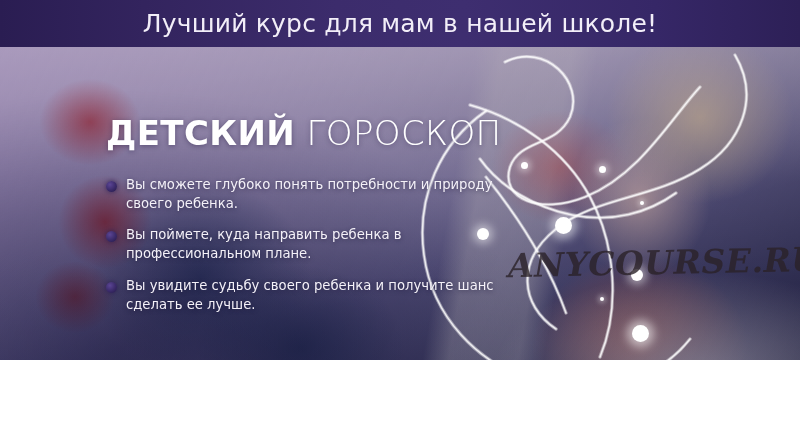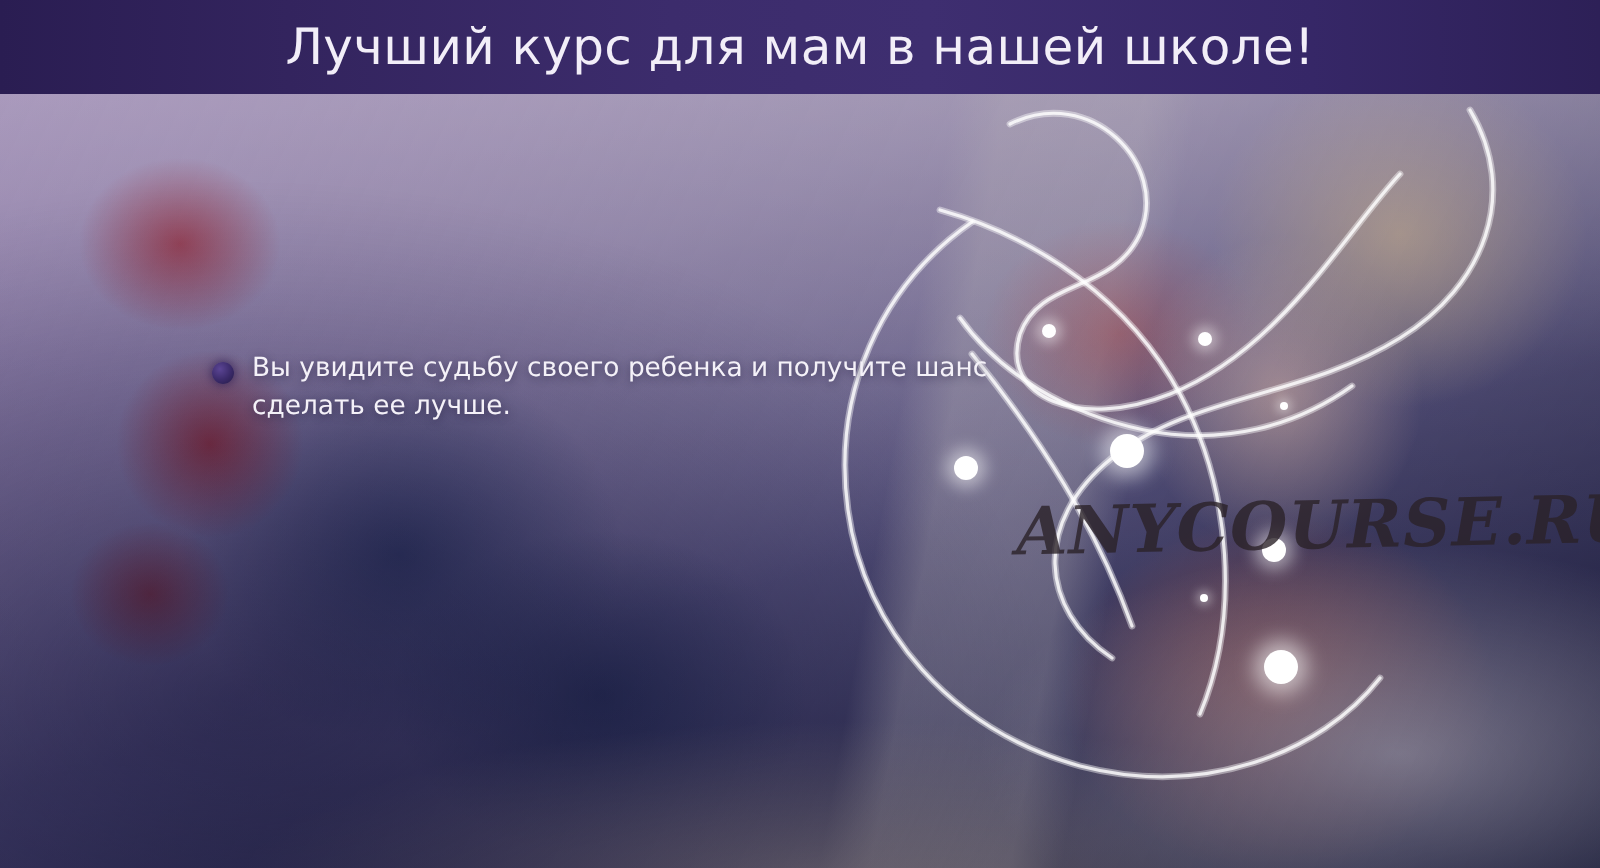--- a/index.html
+++ b/index.html
@@ -8,21 +8,21 @@
     padding: 0;
     background: #ffffff;
   }
   body {
     font-family: "Liberation Sans", "DejaVu Sans", sans-serif;
   }
 
   .promo-page {
     position: relative;
     width: 800px;
-    height: 434px;
+    height: 360px;
     overflow: hidden;
     background: #7dd3fc;
   }
 
   
   .banner {
     position: absolute;
     left: 0;
     top: 0;
     width: 800px;
@@ -268,22 +268,33 @@
     <div class="glow-dot g-lg" style="left:632px; top:278px;"></div>
     <div class="glow-dot g-md" style="left:631px; top:222px;"></div>
     <div class="glow-dot g-md" style="left:477px; top:181px;"></div>
     <div class="glow-dot g-sm" style="left:521px; top:115px;"></div>
     <div class="glow-dot g-sm" style="left:599px; top:119px;"></div>
     <div class="glow-dot g-xs" style="left:640px; top:154px;"></div>
     <div class="glow-dot g-xs" style="left:600px; top:250px;"></div>
 
     <div class="content">
 
+      <div class="heading">
+        <span class="strong">ДЕТСКИЙ</span><span> </span><span class="light">ГОРОСКОП</span>
+      </div>
 
       <ul class="benefits">
+        <li class="benefit">
+          <span class="benefit-bullet"></span>
+          <span class="benefit-text">Вы сможете глубоко понять потребности и природу своего ребенка.</span>
+        </li>
+        <li class="benefit">
+          <span class="benefit-bullet"></span>
+          <span class="benefit-text">Вы поймете, куда направить ребенка в профессиональном плане.</span>
+        </li>
         <li class="benefit">
           <span class="benefit-bullet"></span>
           <span class="benefit-text">Вы увидите судьбу своего ребенка и получите шанс сделать ее лучше.</span>
         </li>
 
       </ul>
 
     </div>
 
     <div class="watermark">ANYCOURSE.RU</div>

